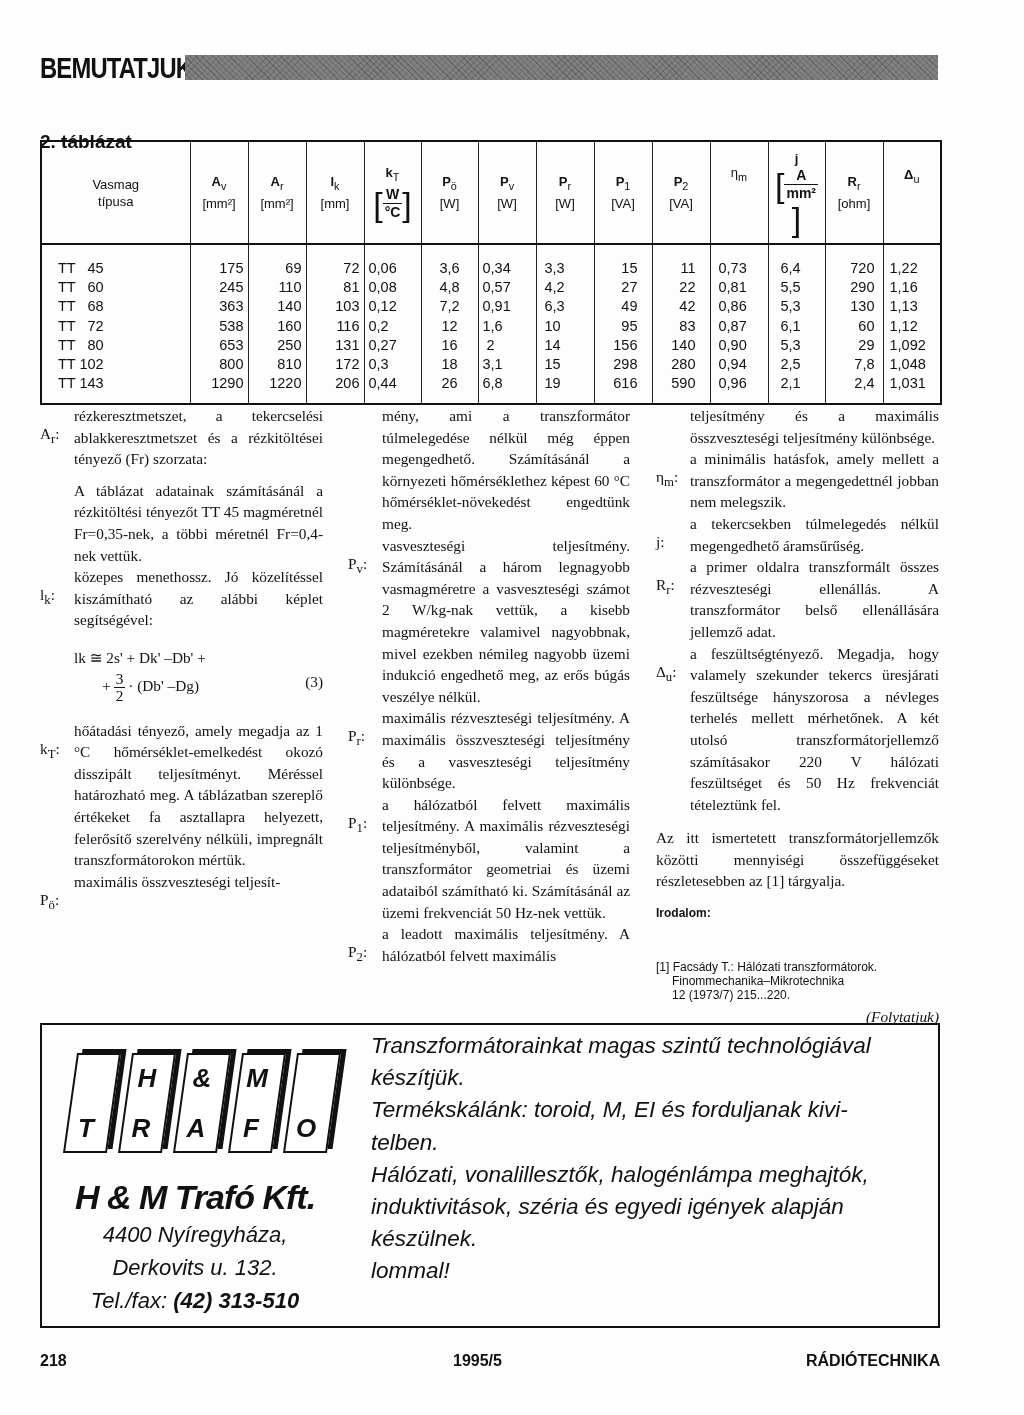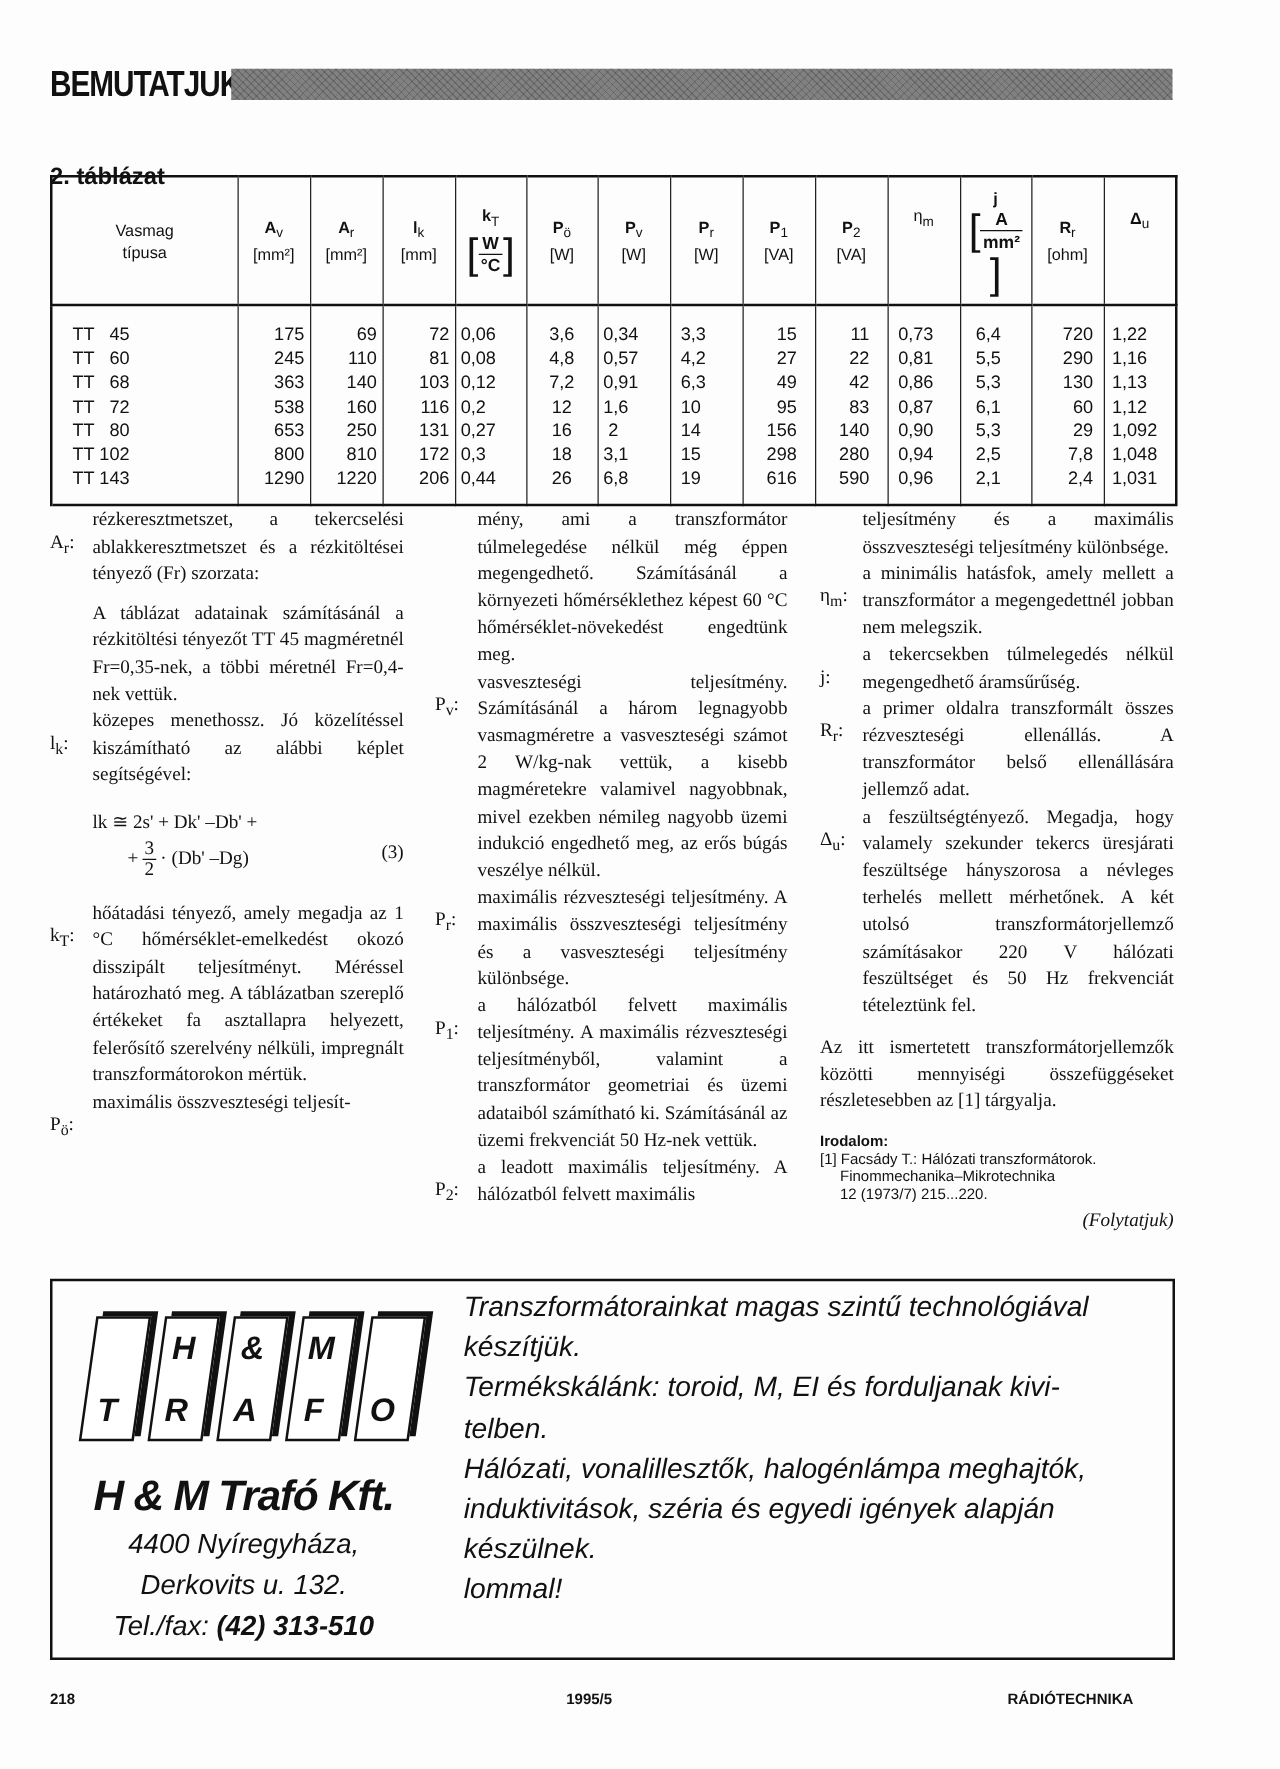--- a/index.html
+++ b/index.html
@@ -39,35 +39,35 @@
   .def { display:flex; }
   .def .term { width:34px; flex:none;margin-top:18px; }
   .def .desc { flex:1; text-align:justify; }
   .indent { padding-left:34px; }
   .formula { padding-left:34px; margin:12px 0 12px; display:flex; justify-content:space-between; align-items:center; white-space:nowrap; }
   .eqfrac { display:inline-block; vertical-align:middle; text-align:center; line-height:16px; margin:0 3px; }
   .eqfrac span { display:block; }
   .eqfrac .n { border-bottom:1px solid #111; padding:0 2px; }
   .para { margin-top:12px; }
   .refs-title { font-family:"Liberation Sans", sans-serif; font-weight:bold; font-size:12px; margin-top:14px; line-height:14px; }
-  .ref { font-family:"Liberation Sans", sans-serif; font-size:12px; line-height:14px; text-align:left; }
+  .ref { font-family:"Liberation Sans", sans-serif; font-size:12px; line-height:14px; text-align:left;margin-top:40px; }
   .ref .l2 { padding-left:16px; display:block; }
   .cont { text-align:right; font-style:italic; margin-top:4px; }
 
   
   #ad-box { left:40px; top:1023px; width:900px; height:305px; border:2px solid #111; box-sizing:border-box; }
   #ad-logo { left:60px; top:1045px; width:270px; height:115px; }
   .logo-tile { position:absolute; width:40px; height:96px; border:2px solid #111; transform:skewX(-8deg); background:#fff; box-shadow:5px -4px 0 0 #111; }
   .logo-letter { position:absolute; font-family:"Liberation Sans", sans-serif; font-weight:bold; font-style:italic; font-size:26px; width:40px; text-align:center; }
   #ad-company { left:40px; top:1178px; width:310px; text-align:center; font-family:"Liberation Sans", sans-serif; font-weight:bold; font-style:italic; font-size:34px; letter-spacing:-1px; }
   .ad-addr { position:absolute; left:40px; width:310px; text-align:center; font-family:"Liberation Sans", sans-serif; font-style:italic; font-size:22px; }
   #ad-text { left:371px; top:1030px; width:562px; font-family:"Liberation Sans", sans-serif; font-style:italic; font-size:22.5px; line-height:32.2px; text-align:justify; }
 
   
-  .foot { position:absolute; top:1352px; font-family:"Liberation Sans", sans-serif; font-weight:bold; font-size:12px; }
+  .foot { position:absolute; top:1352px; font-family:"Liberation Sans", sans-serif; font-weight:bold; font-size:16px; }
 </style>
 </head>
 <body>
 
 <div id="section-title" class="abs">BEMUTATJUK</div>
 <div id="section-band" class="abs"></div>
 <div id="table-caption" class="abs">2. táblázat</div>
 
 <table id="data-table" class="abs">
   <colgroup>

